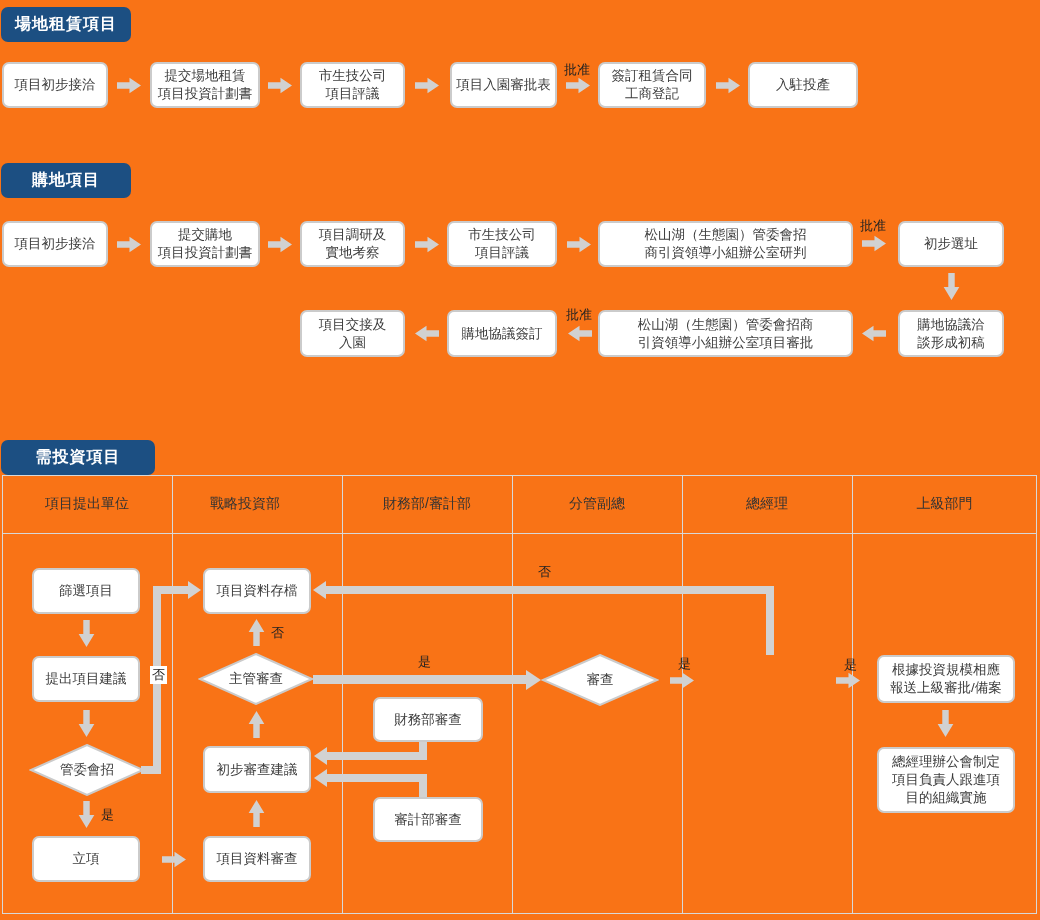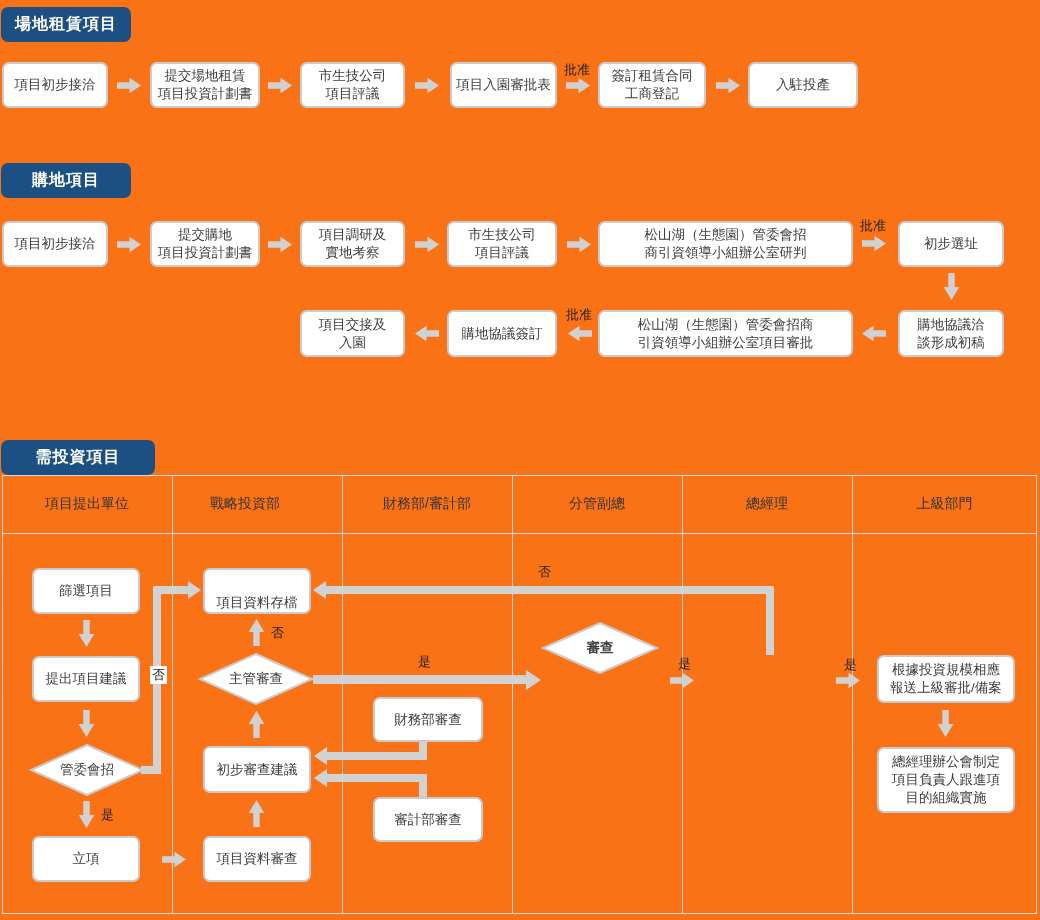--- a/index.html
+++ b/index.html
@@ -148,21 +148,21 @@
   <div class="box" style="left:32px;top:836px;width:108px;height:46px;"><span>立項</span></div>
 
   <div class="bar" style="left:141px;top:766px;width:15px;height:8px;"></div>
   <div class="bar" style="left:153px;top:586px;width:8px;height:188px;"></div>
   <div class="bar" style="left:161px;top:586px;width:27px;height:8px;"></div>
   <div class="hd toright" style="left:188px;top:581px;"></div>
   <div class="lbl onwhite" style="left:150px;top:666px;">否</div>
 
   <div class="ar" style="left:162px;top:851px;"></div>
 
-  <div class="box" style="left:203px;top:568px;width:108px;height:46px;align-items:flex-end;"><span>項目資料存檔</span></div>
+  <div class="box" style="left:203px;top:568px;width:108px;height:46px;"><span>項目資料存檔</span></div>
   <div class="av up" style="left:248px;top:619px;"></div>
   <div class="lbl" style="left:271px;top:624px;">否</div>
   <div class="dia" style="left:198px;top:653px;width:116px;height:52px;">
     <svg width="116" height="52" viewBox="0 0 116 52">
         <polygon points="58,1 114,26 58,51 2,26" fill="#ffffff" stroke="#cbcbcb" stroke-width="2"></polygon>
       </svg>
     <span class="t">主管審查</span>
   </div>
   <div class="av up" style="left:248px;top:711px;"></div>
   <div class="box" style="left:203px;top:746px;width:108px;height:47px;"><span>初步審查建議</span></div>
@@ -182,21 +182,21 @@
 
   <div class="bar" style="left:419px;top:742px;width:8px;height:18px;"></div>
   <div class="bar" style="left:327px;top:752px;width:100px;height:8px;"></div>
   <div class="hd toleft" style="left:314px;top:747px;"></div>
 
   <div class="bar" style="left:327px;top:774px;width:100px;height:8px;"></div>
   <div class="bar" style="left:419px;top:774px;width:8px;height:23px;"></div>
   <div class="hd toleft" style="left:314px;top:769px;"></div>
   <div class="box" style="left:373px;top:797px;width:110px;height:45px;"><span>審計部審查</span></div>
 
-  <div class="dia" style="left:541px;top:622px;width:118px;height:52px;font-weight:bold;">
+  <div class="dia" style="left:541px;top:654px;width:118px;height:52px;">
     <svg width="118" height="52" viewBox="0 0 118 52">
         <polygon points="59,1 116,26 59,51 2,26" fill="#ffffff" stroke="#cbcbcb" stroke-width="2"></polygon>
       </svg>
     <span class="t">審查</span>
   </div>
   <div class="lbl" style="left:678px;top:655px;">是</div>
   <div class="ar" style="left:670px;top:672px;"></div>
 
   <div class="lbl" style="left:844px;top:656px;">是</div>
   <div class="ar" style="left:836px;top:672px;"></div>

